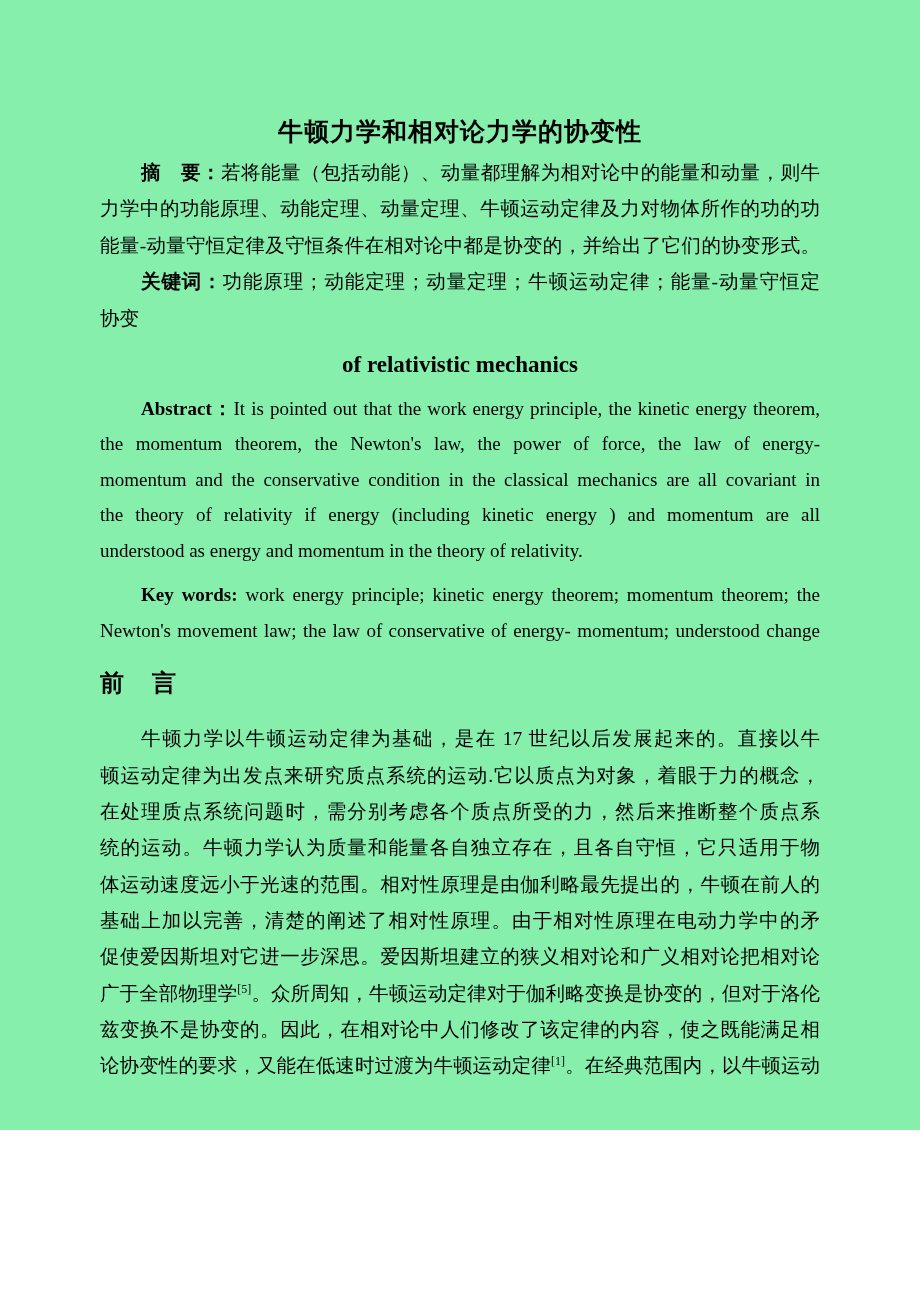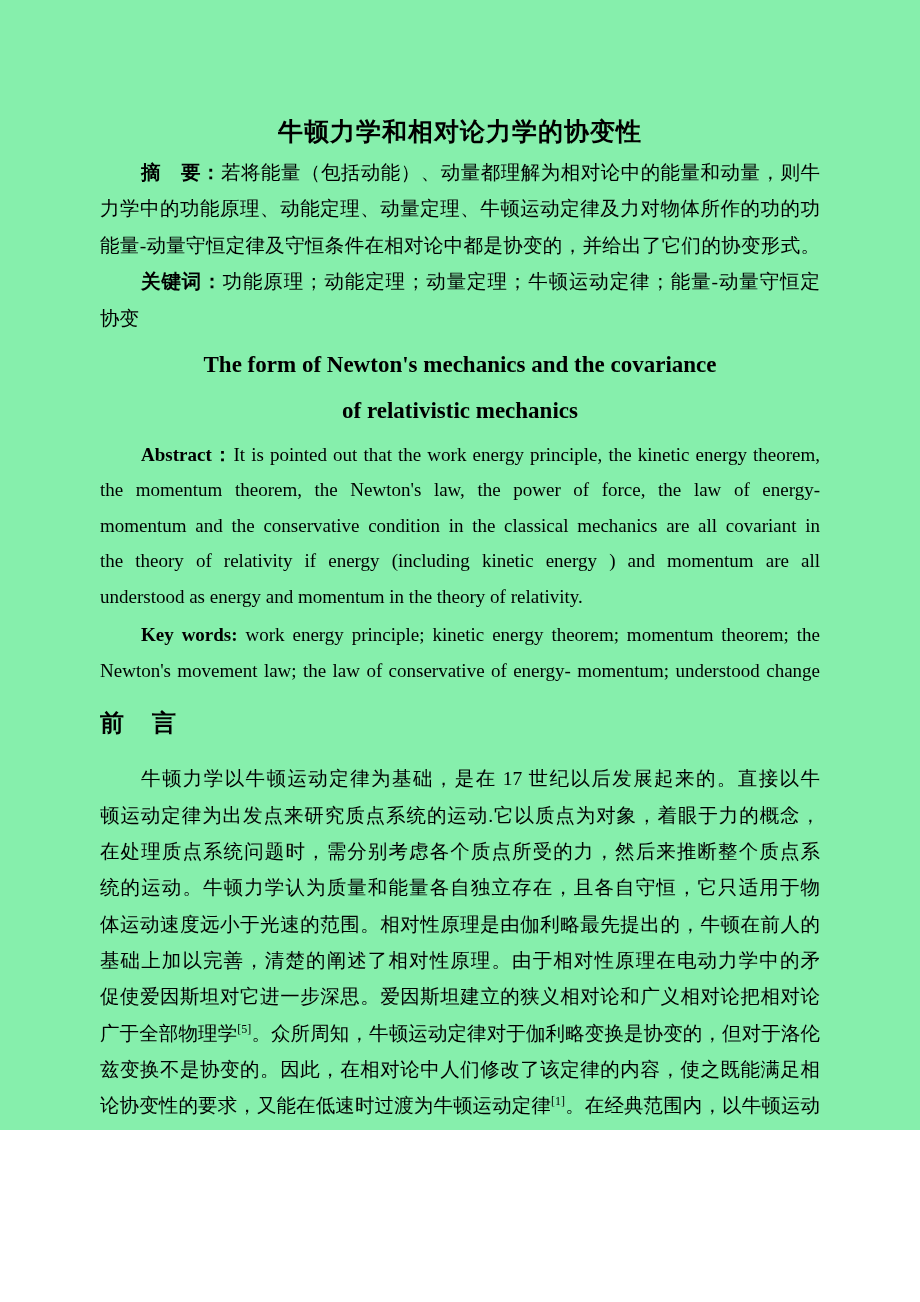--- a/index.html
+++ b/index.html
@@ -19,21 +19,21 @@
     white-space:normal;
   }
   .l.last{text-align:left;text-align-last:left;}
   .l.ind{padding-left:41px;}
   .abs-cn{margin-top:3px;}
   .abs-cn .l{font-size:19.5px;line-height:36.4px;height:36.4px;}
   .title-en{margin-top:5px;text-align:center;font-weight:700;font-size:23px;}
   .title-en .tl{line-height:46px;height:46px;}
   .abs-en{margin-top:3px;}
   .abs-en .l,.kw .l{font-size:19px;line-height:35.5px;height:35.5px;text-align:center;}
-  .kw{margin-top:3px;}
+  .kw{margin-top:9px;}
   .heading{
     margin:16px 0 0 0;font-size:24px;font-weight:700;line-height:38px;height:38px;
     font-family:"Liberation Sans","DejaVu Sans",sans-serif;letter-spacing:2px;
   }
   .body-par{margin-top:19px;}
   .body-par .l{font-size:19.5px;line-height:36.3px;height:36.3px;}
   .bold{font-weight:700;}
   sup{font-size:12px;line-height:0;vertical-align:super;}
   .page-num{
     margin-top:44px;text-align:center;font-size:16px;line-height:20px;color:#4a4a4a;
@@ -48,21 +48,20 @@
 
   <div class="block abs-cn">
       <div class="l ind"><span class="bold">摘　要：</span><span>若将能量（包括动能）、动量都理解为相对论中的能量和动量，则牛顿</span></div>
       <div class="l"><span>力学中的功能原理、动能定理、动量定理、牛顿运动定律及力对物体所作的功的功率、</span></div>
       <div class="l"><span>能量-动量守恒定律及守恒条件在相对论中都是协变的，并给出了它们的协变形式。</span></div>
       <div class="l ind"><span class="bold">关键词：</span><span>功能原理；动能定理；动量定理；牛顿运动定律；能量-动量守恒定律；</span></div>
       <div class="l last"><span>协变</span></div>
     </div>
 
   <div class="title-en">
-    <div class="tl">The form of Newton's mechanics and the covariance</div>
     <div class="tl">of relativistic mechanics</div>
   </div>
 
   <div class="block abs-en">
       <div class="l ind"><span class="bold">Abstract：</span><span>It is pointed out that the work energy principle, the kinetic energy theorem,</span></div>
       <div class="l"><span>the momentum theorem, the Newton's law, the power of force, the law of energy-</span></div>
       <div class="l"><span>momentum and the conservative condition in the classical mechanics are all covariant in</span></div>
       <div class="l"><span>the theory of relativity if energy (including kinetic energy ) and momentum are all</span></div>
       <div class="l last"><span>understood as energy and momentum in the theory of relativity.</span></div>
     </div>

